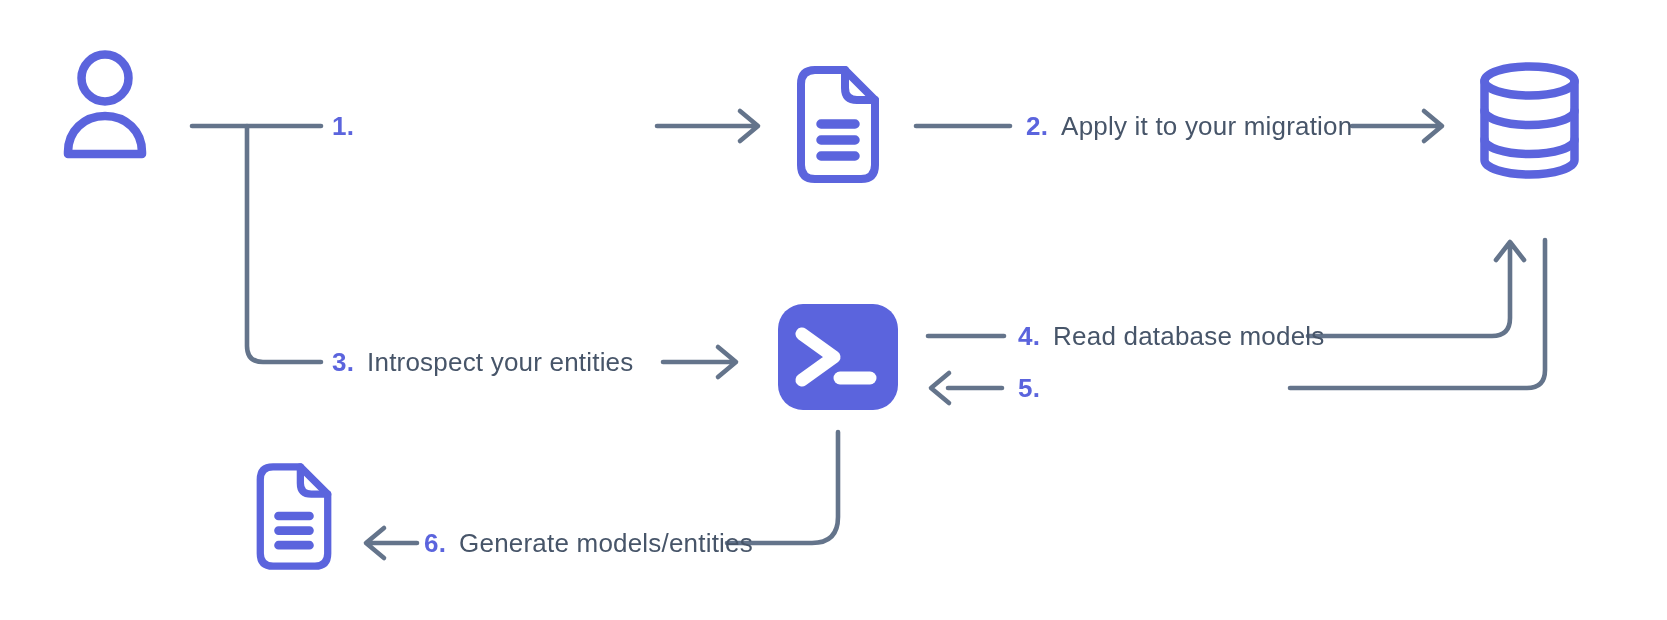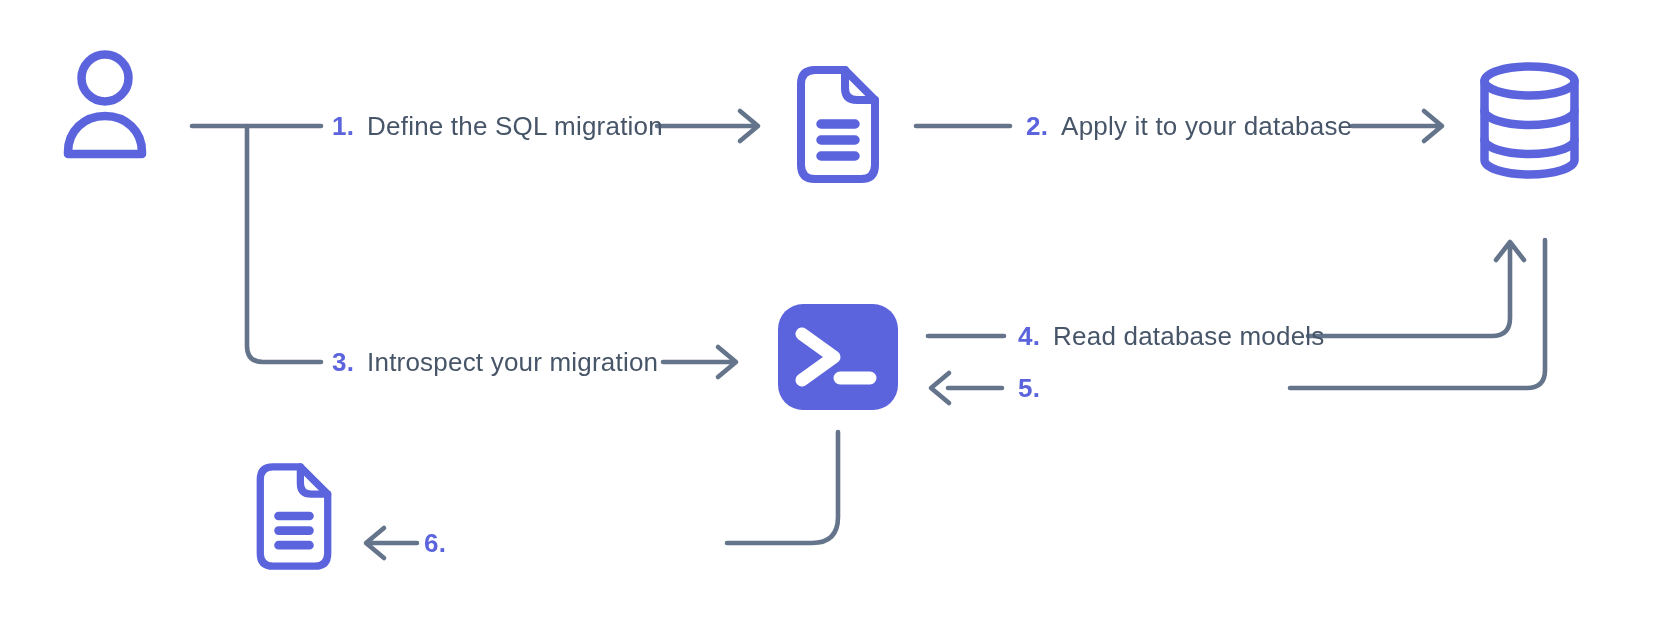--- a/index.html
+++ b/index.html
@@ -90,39 +90,39 @@
   <div class="icon" style="left:253px; top:456px;">
     <svg width="82" height="121" viewBox="0 0 90 125">
       <path class="outline" stroke-width="8" d="M52 8 H22 Q8 8 8 22 V103 Q8 117 22 117 H68 Q82 117 82 103 V38 Z"></path>
       <path class="outline" stroke-width="8" d="M52 8 V26 Q52 38 64 38 H82"></path>
       <path class="outline" stroke-width="9.5" d="M28 62 H62 M28 78 H62 M28 94 H62"></path>
     </svg>
   </div>
 
   <div class="step" style="left:332px; top:110px;">
     <span class="num">1.</span>
-    <span class="lbl">Define the SQL migration</span>
   </div>
 
   <div class="step" style="left:1026px; top:110px;">
     <span class="num">2.</span>
-    <span class="lbl">Apply it to your database</span>
+    <span class="lbl">Apply it to your migration</span>
   </div>
 
   <div class="step" style="left:332px; top:346px;">
     <span class="num">3.</span>
-    <span class="lbl">Introspect your migration</span>
+    <span class="lbl">Introspect your entities</span>
   </div>
 
   <div class="step" style="left:1018px; top:320px;">
     <span class="num">4.</span>
     <span class="lbl">Read database models</span>
   </div>
 
   <div class="step" style="left:1018px; top:372px;">
     <span class="num">5.</span>
   </div>
 
   <div class="step" style="left:424px; top:527px;">
     <span class="num">6.</span>
+    <span class="lbl">Generate models/entities</span>
   </div>
 
 </div>
 
 </body></html>

